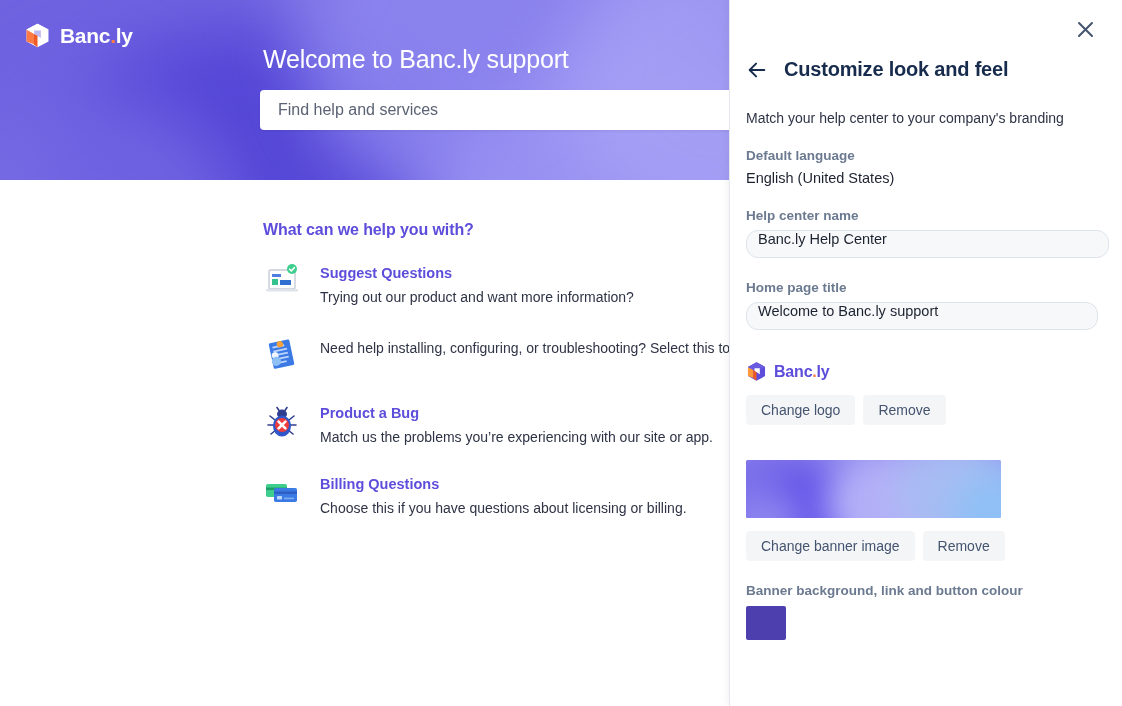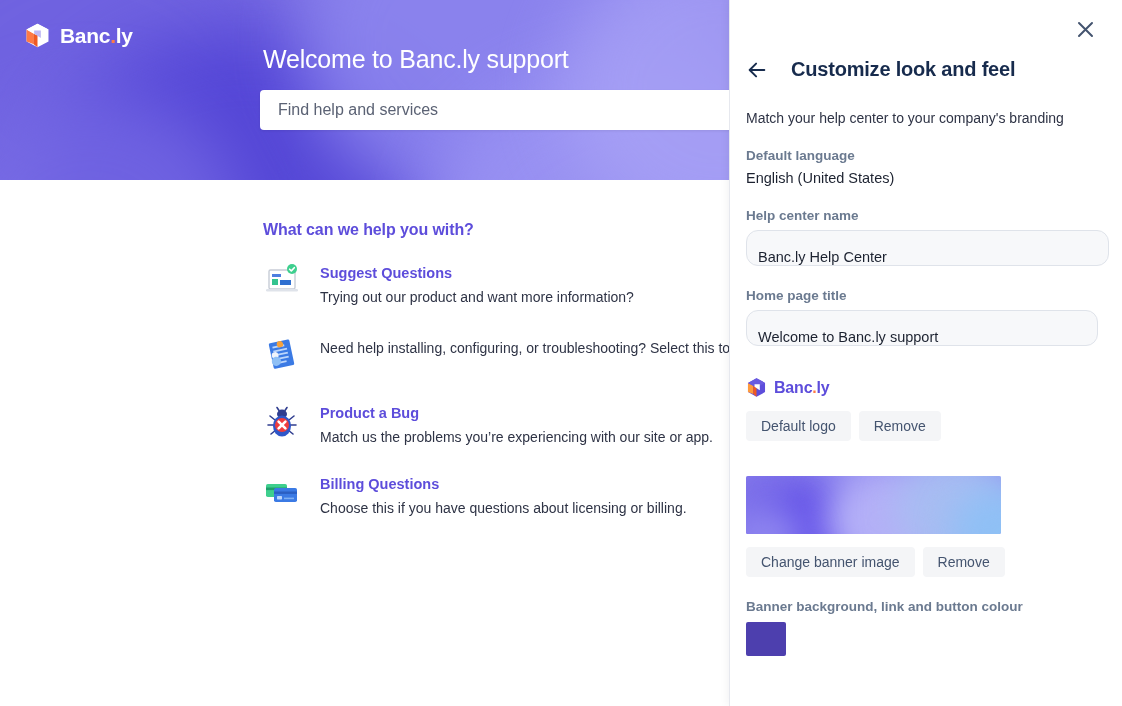--- a/index.html
+++ b/index.html
@@ -74,37 +74,37 @@
     background:#ffffff; border-left:1px solid #e6e8ee;
     box-shadow:-2px 0 8px rgba(16,24,40,.05);
     overflow:hidden;
   }
   .close-btn {
     position:absolute; right:22px; top:14px; width:30px; height:30px;
     display:flex; align-items:center; justify-content:center; cursor:pointer;
     color:#44546f;
   }
   .panel-head {
-    display:flex; align-items:center; gap:23px; padding:58px 0 0 16px;
+    display:flex; align-items:center; gap:16px; padding:58px 0 0 16px;
   }
   .back-arrow { width:22px; height:22px; color:#172b4d; cursor:pointer; display:block; }
   .panel-title {
     font-size:20px; font-weight:600; color:#172b4d; letter-spacing:-.2px;
   }
   .panel-body { padding: 0 16px; }
   .subtitle { margin-top:29px; font-size:14px; color:#2e3345; }
 
   .field-label {
     font-size:13.5px; font-weight:700; color:#6b7a90; margin-top:22px; margin-bottom:7px;
   }
   .static-value { font-size:14.5px; color:#1c2230; }
 
   .text-input {
-    height:36px; background:#f7f8fa; border:1px solid #dfe3ea; border-radius:12px;
-    display:flex; align-items:flex-end; padding:0 11px;
+    height:28px; background:#f7f8fa; border:1px solid #dfe3ea; border-radius:12px;
+    display:flex; align-items:flex-start; padding:0 11px;
     font-size:14.5px; color:#1c2230;
   }
   .w-full { width:363px; }
   .w-narrow { width:352px; }
 
   .panel-logo-row { display:flex; align-items:center; gap:7px; margin-top:31px; }
   .panel-logo-cube { width:21px; height:21px; display:block; }
   .panel-logo-word { font-size:16px; font-weight:700; color:#5d4ddb; letter-spacing:-.2px; }
   .panel-logo-word .dot { color:#ff7a45; }
 
@@ -285,21 +285,21 @@
           <path d="M16 2 L29 9 L29 23 L16 30 L3 23 L3 9 Z" fill="#5d4ddb"></path>
           <path d="M3 9 L11 13.5 L11 26 L3 23 Z" fill="#ff9a3c"></path>
           <path d="M11 13.5 L16 16 L16 30 L11 26 Z" fill="#f05a22"></path>
           <path d="M16 2 L29 9 L16 16 L3 9 Z" fill="#6a5ae0"></path>
           <path d="M13 11 L21 11 L21 20 L13 15 Z" fill="#ffffff"></path>
         </svg>
         <span class="panel-logo-word"><span>Banc</span><span class="dot">.</span><span>ly</span></span>
       </div>
 
       <div class="btn-row">
-        <button class="gbtn">Default logo</button>
+        <button class="gbtn">Change logo</button>
         <button class="gbtn">Remove</button>
       </div>
 
       <div class="banner-thumb">
         <div class="tb t1"></div>
         <div class="tb t2"></div>
         <div class="tb t3"></div>
         <div class="tb t4"></div>
         <div class="tb t5"></div>
         <div class="tb t6"></div>

